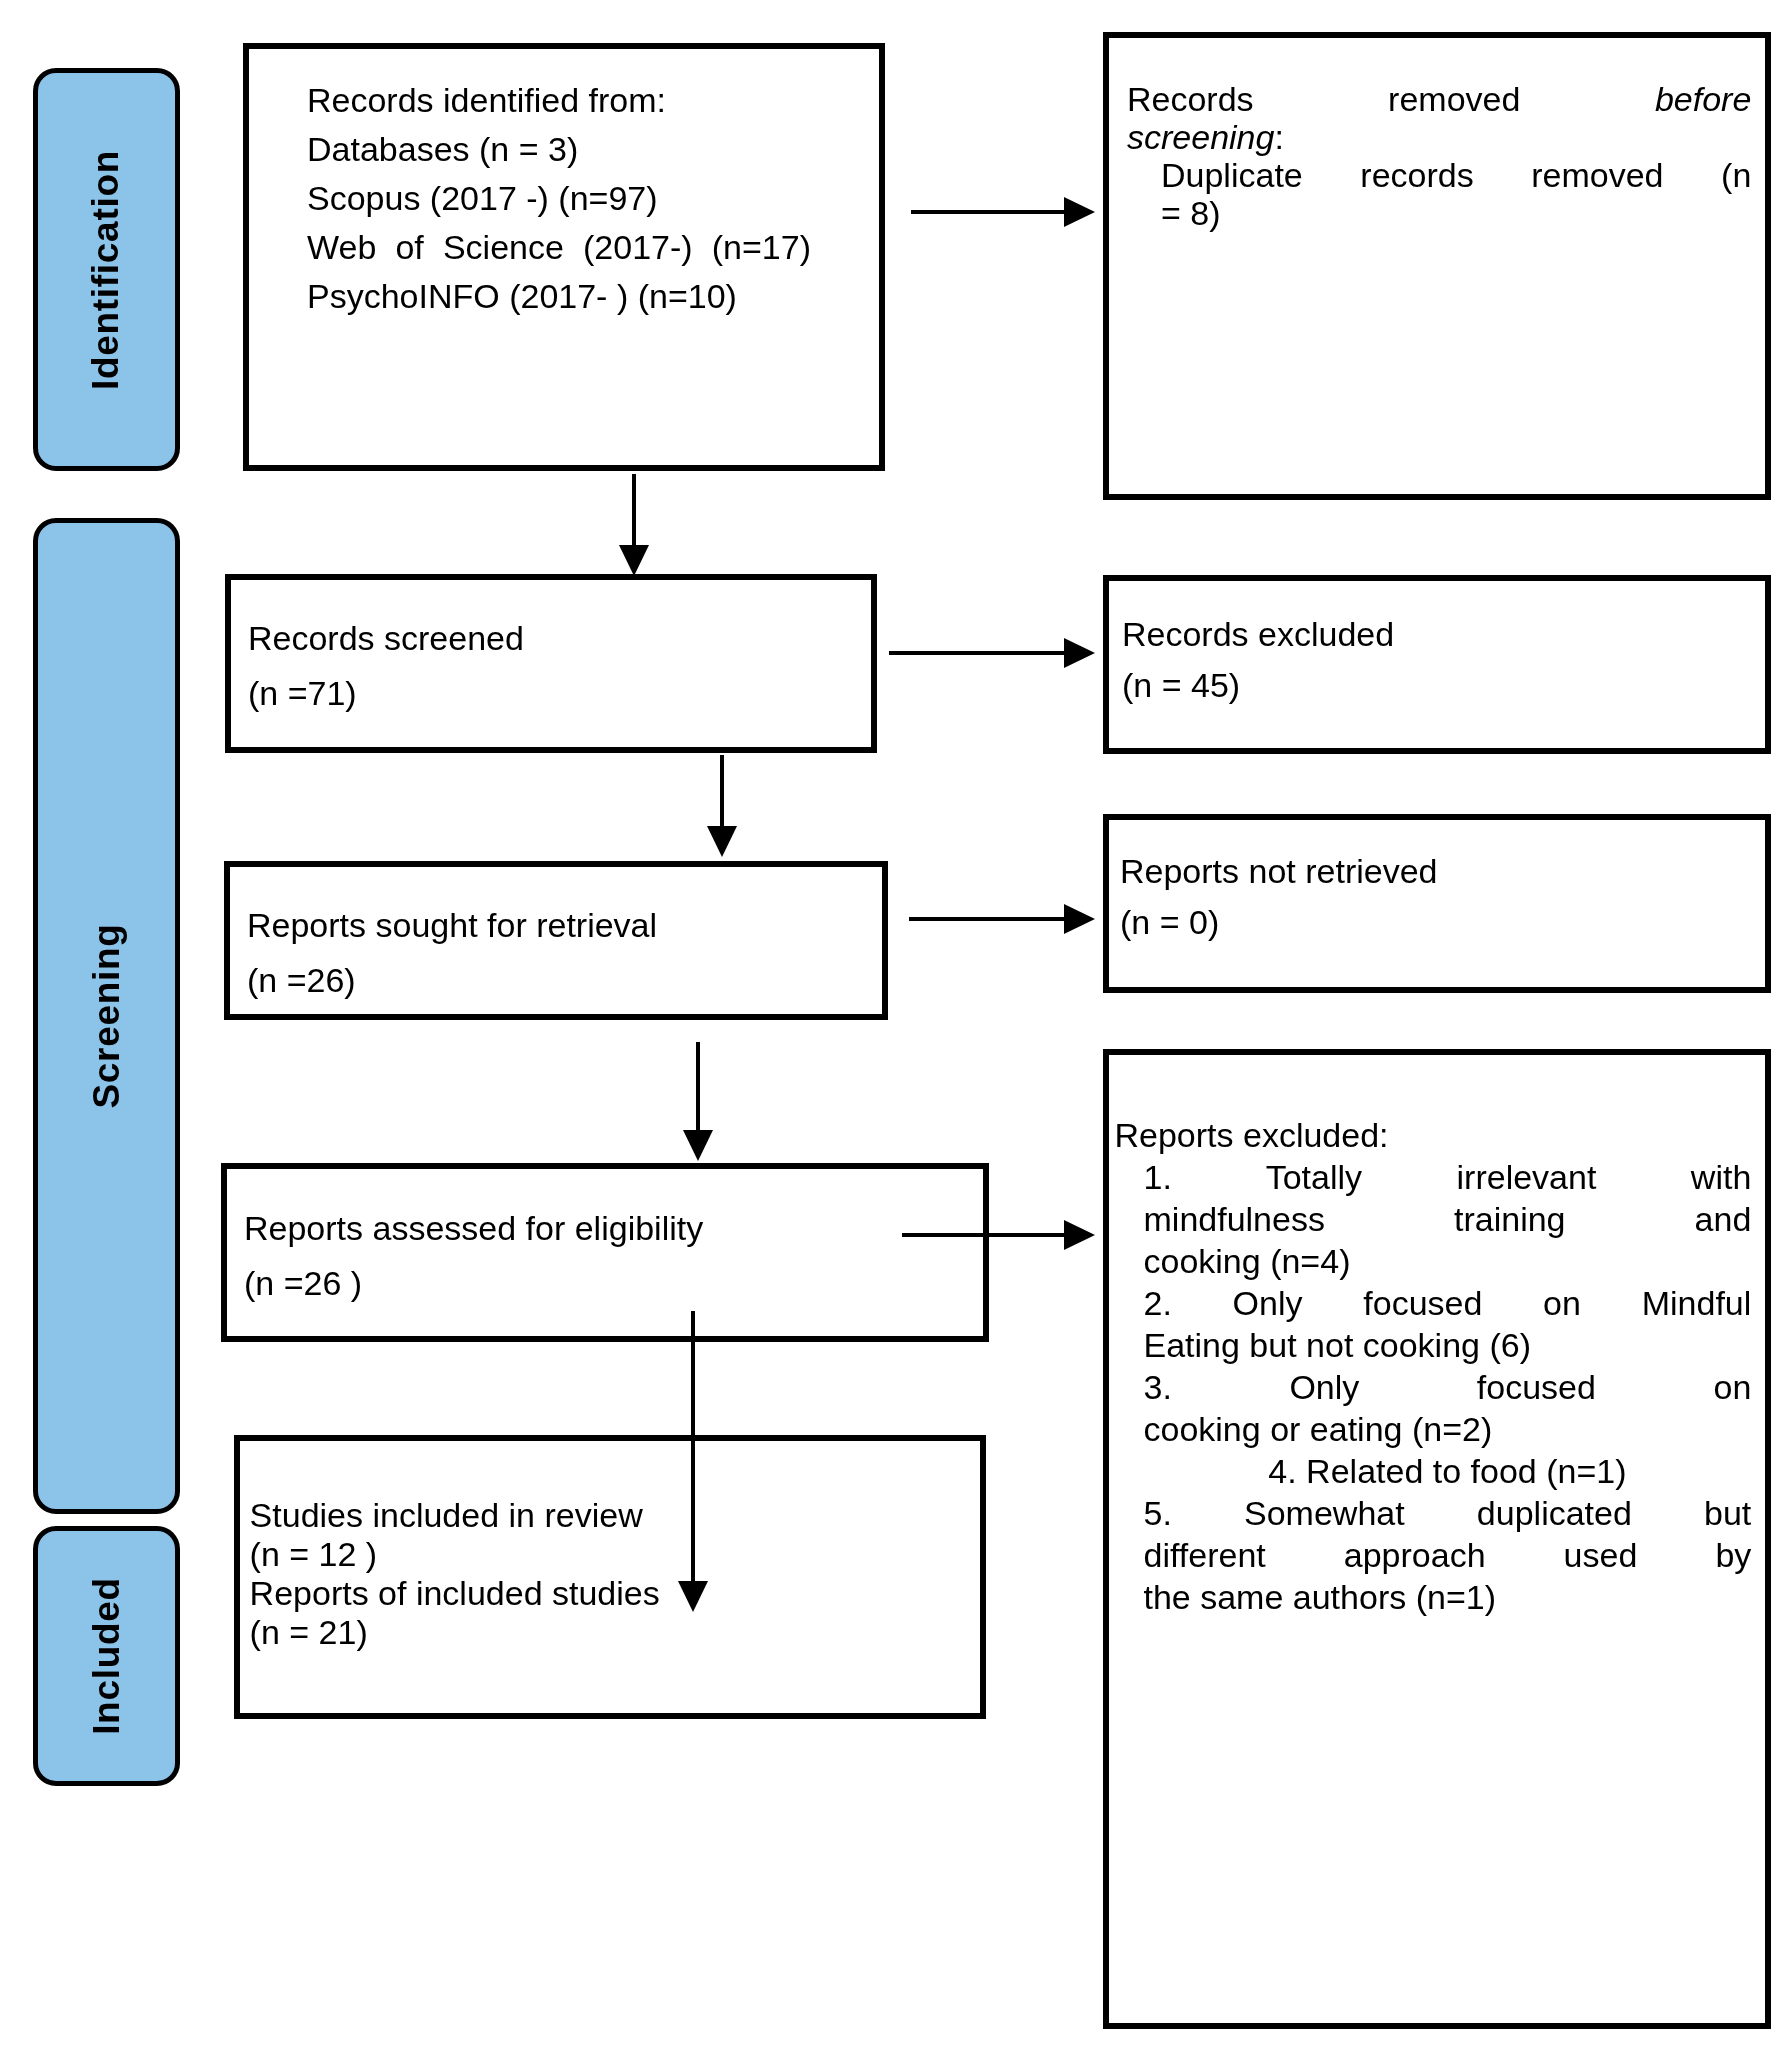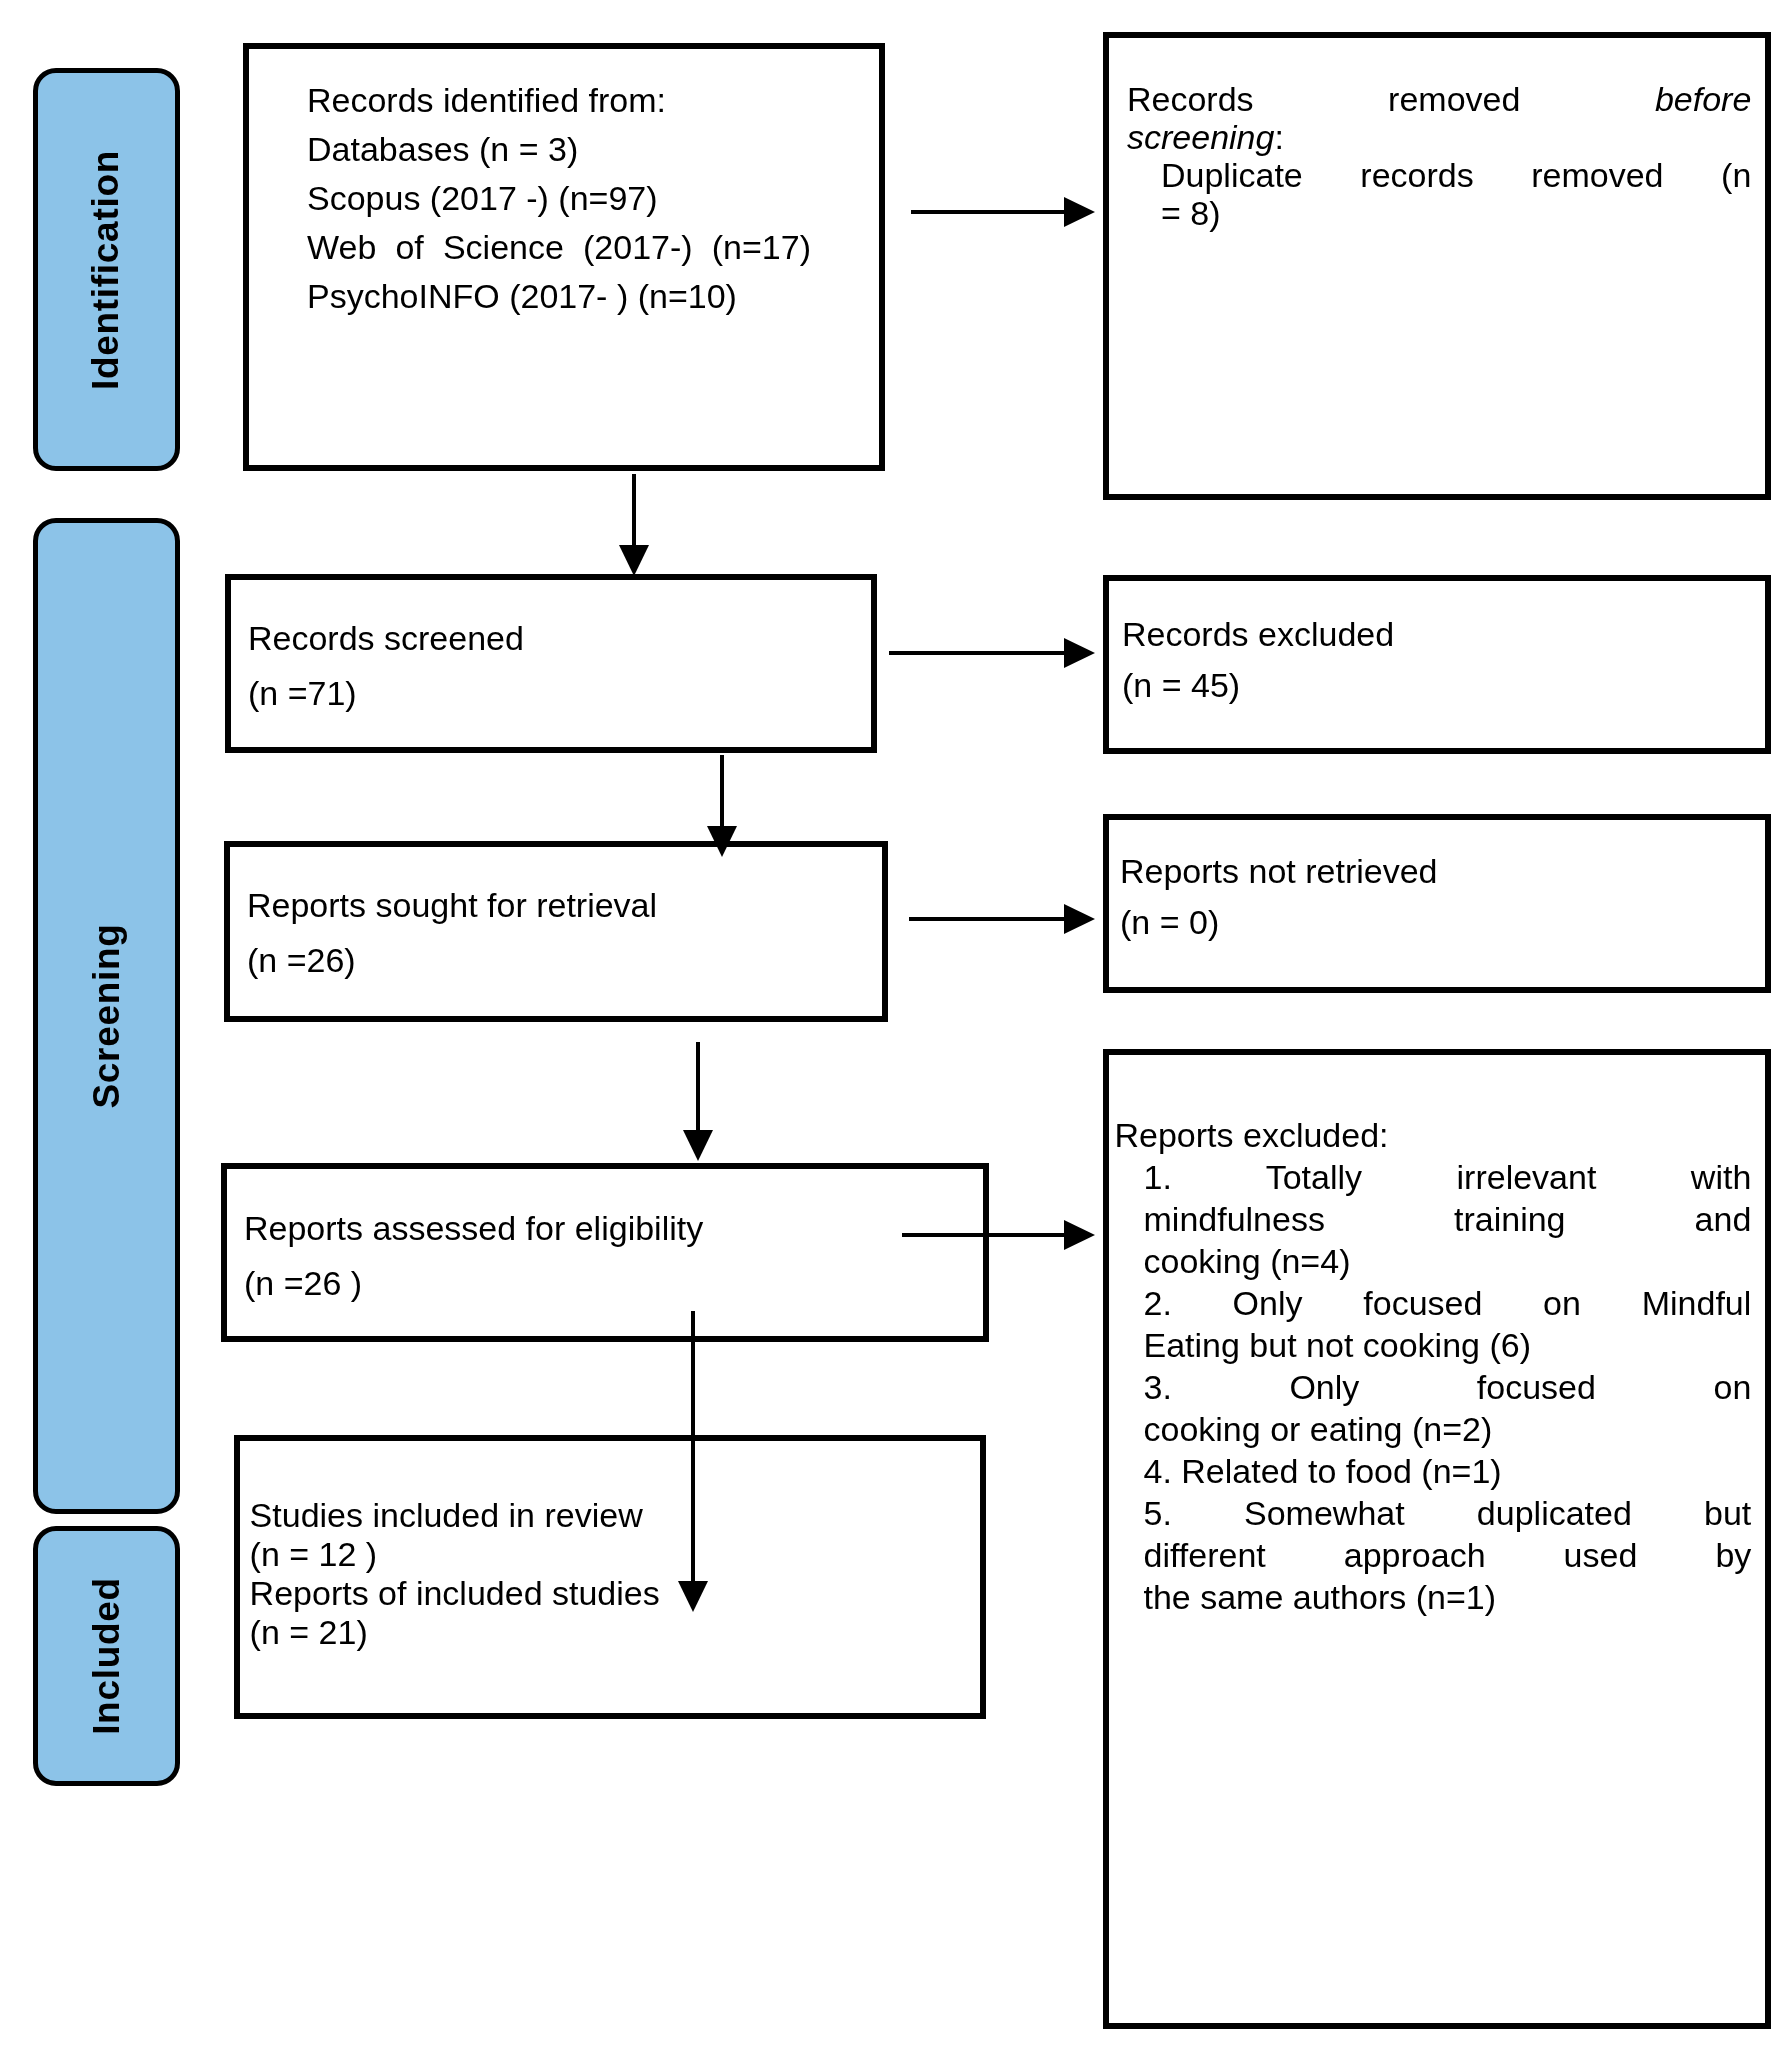--- a/index.html
+++ b/index.html
@@ -44,21 +44,21 @@
   .flowbox .line.stretch {
     white-space: normal;
     text-align: justify;
     text-align-last: justify;
   }
   
   #box-identified   { left: 243px; top: 43px;   width: 642px; height: 428px;  padding: 27px 68px 0 58px;  line-height: 49px; }
   #box-removed      { left: 1103px; top: 32px;  width: 668px; height: 468px;  padding: 42px 13.7px 0 18px;   line-height: 38px; }
   #box-screened     { left: 225px; top: 574px;  width: 652px; height: 179px;  padding: 31px 17px 0 17px;   line-height: 55px; }
   #box-rexcluded    { left: 1103px; top: 575px; width: 668px; height: 179px;  padding: 28px 13.7px 0 13px;   line-height: 51px; }
-  #box-sought       { left: 224px; top: 841px; width: 664px; height: 181px;  padding: 31px 2px 0 17px;   line-height: 55px; }
+  #box-sought       { left: 224px; top: 861px; width: 664px; height: 159px;  padding: 31px 2px 0 17px;   line-height: 55px; }
   #box-notretrieved { left: 1103px; top: 814px; width: 668px; height: 179px; padding: 26px 13.7px 0 11px;   line-height: 51px; }
   #box-assessed     { left: 221px; top: 1163px; width: 768px; height: 179px;  padding: 31.5px 17px 0 17px;   line-height: 55px; }
   #box-repexcluded  { left: 1103px; top: 1049px; width: 668px; height: 980px; padding: 59px 13.7px 0 5.5px;   line-height: 42px; }
   #box-included     { left: 234px; top: 1435px; width: 752px; height: 284px;  padding: 55px 17px 0 9.6px;   line-height: 39px; }
   
   .arrow { position: absolute; inset: 0; pointer-events: none; z-index: 2; }
   .vline { position: absolute; width: 4.1px; background: #000; }
   .hline { position: absolute; height: 4.1px; background: #000; }
   .ah-down {
     position: absolute; width: 0; height: 0;
@@ -137,21 +137,21 @@
 
   <div class="flowbox" id="box-repexcluded">
       <div class="line"><span>Reports excluded:</span></div>
       <div class="line stretch" style="padding-left: 29px;"><span>1. Totally irrelevant with</span></div>
       <div class="line stretch" style="padding-left: 29px;"><span>mindfulness training and</span></div>
       <div class="line" style="padding-left: 29px;"><span>cooking (n=4)</span></div>
       <div class="line stretch" style="padding-left: 29px;"><span>2. Only focused on Mindful</span></div>
       <div class="line" style="padding-left: 29px;"><span>Eating but not cooking (6)</span></div>
       <div class="line stretch" style="padding-left: 29px;"><span>3. Only focused on</span></div>
       <div class="line" style="padding-left: 29px;"><span>cooking or eating (n=2)</span></div>
-      <div class="line" style="padding-left: 29px;"><span>4. Related to food (n=1)</span></div>
+      <div class="line" style="padding-left: 29px; text-align: center;"><span>4. Related to food (n=1)</span></div>
       <div class="line stretch" style="padding-left: 29px;"><span>5. Somewhat duplicated but</span></div>
       <div class="line stretch" style="padding-left: 29px;"><span>different approach used by</span></div>
       <div class="line" style="padding-left: 29px;"><span>the same authors (n=1)</span></div>
     </div>
 
   <div class="arrow">
     <div class="vline" style="left:632px; top:474px; height:73px;"></div>
     <div class="ah-down" style="left:619px; top:545px;"></div>
   </div>
   <div class="arrow">

